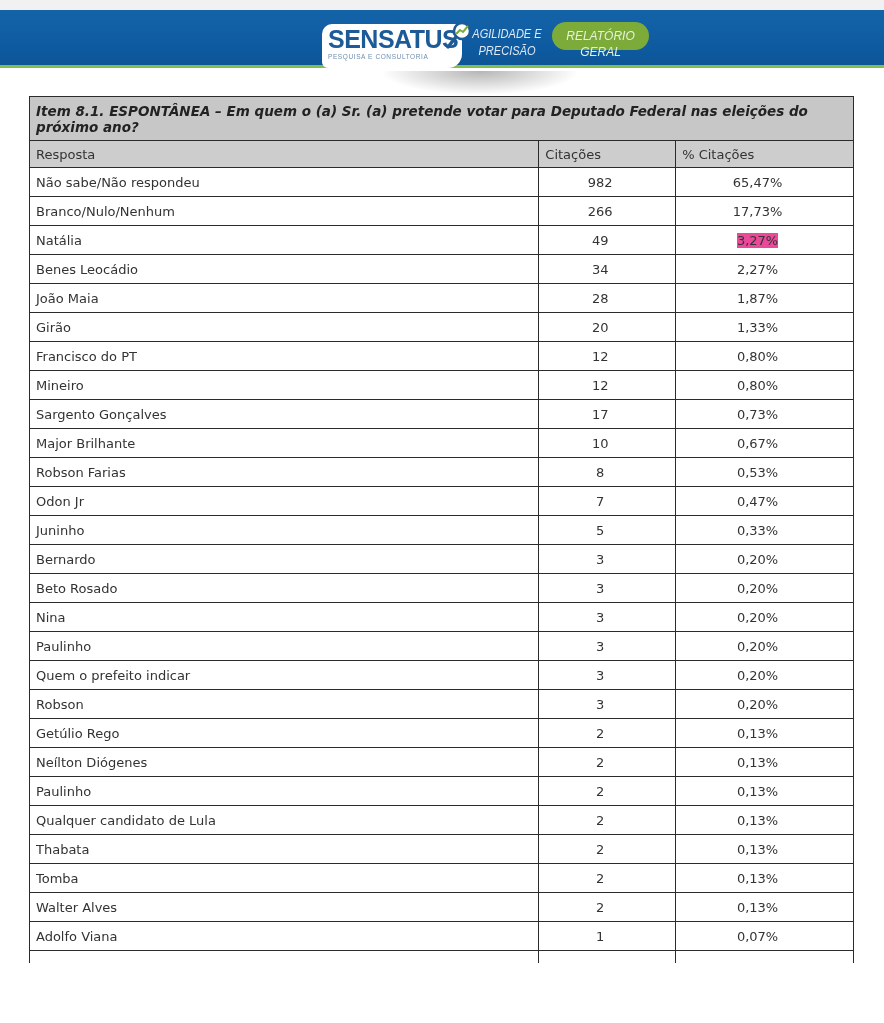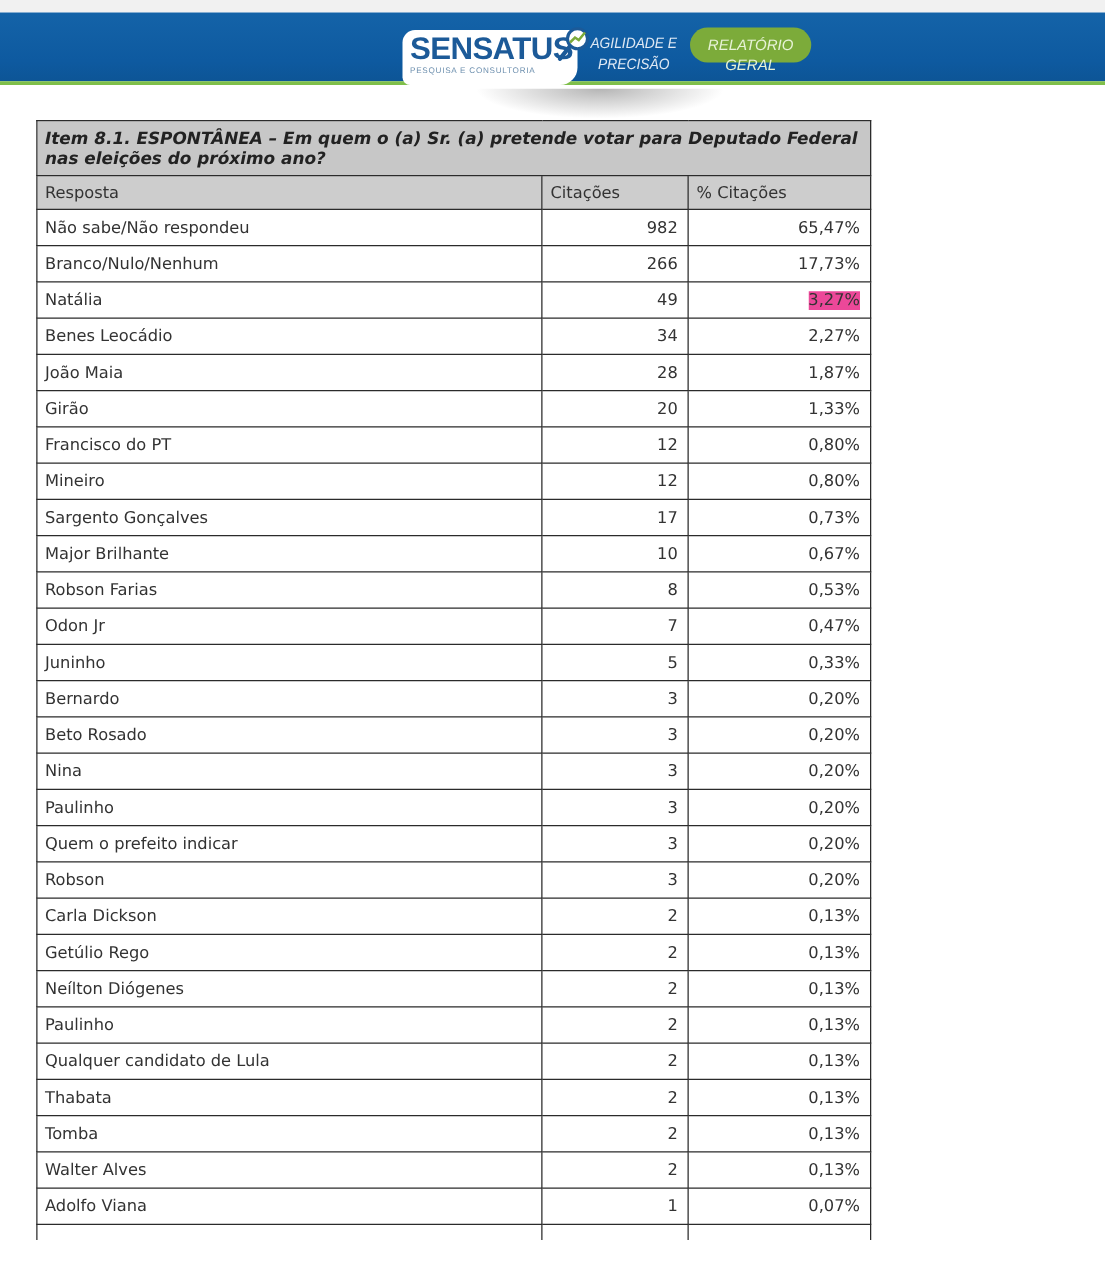--- a/index.html
+++ b/index.html
@@ -54,21 +54,21 @@
       position: absolute; left: 552px; top: 12px; width: 97px; height: 28px;
       background: #7cab3a; border-radius: 23px;
       font-family: "Liberation Sans", sans-serif;
       font-style: italic; font-size: 12px; line-height: 16px;
       color: #e7f3d6; text-align: center; padding-top: 6px;
     }
     .table-wrap {
       position: absolute; left: 29px; top: 96px; width: 825px;
     }
     table {
-      width: 668px; border-collapse: collapse;
+      width: 825px; border-collapse: collapse;
       font-family: "DejaVu Sans", sans-serif;
       font-size: 13px; color: #333333;
     }
     td, th {
       border: 1.5px solid #2b2b2b;
       height: 29px; padding: 0 6px;
       font-weight: normal; vertical-align: middle;
     }
     .title-cell {
       background: #c7c7c7;
@@ -77,21 +77,21 @@
       line-height: 16px; height: 44px; padding: 5px 6px 4px 6px;
       text-align: left;
     }
     .head-row th {
       background: #cdcdcd; height: 27px; text-align: left;
       color: #333333;
     }
     .col-resp { width: 510px; }
     .col-cit { width: 137px; }
     .col-pct { width: 178px; }
-    td.num { text-align: right; padding-right: 8px; }
+    td.num { text-align: center; padding-right: 20px; }
     .selected-text { background: #ec4899; color: #333333; }
     .cutoff-row td { height: 12px; border-bottom: none; }
   </style>
 </head>
 <body>
 
 <div class="top-strip"></div>
 
 <div class="banner">
   <div class="logo">
@@ -221,25 +221,20 @@
           <td>Quem o prefeito indicar</td>
           <td class="num">3</td>
           <td class="num">0,20%</td>
         </tr>
         <tr>
           <td>Robson</td>
           <td class="num">3</td>
           <td class="num">0,20%</td>
         </tr>
         <tr>
-          <td>Carla Dickson</td>
-          <td class="num">2</td>
-          <td class="num">0,13%</td>
-        </tr>
-        <tr>
           <td>Getúlio Rego</td>
           <td class="num">2</td>
           <td class="num">0,13%</td>
         </tr>
         <tr>
           <td>Neílton Diógenes</td>
           <td class="num">2</td>
           <td class="num">0,13%</td>
         </tr>
         <tr>

